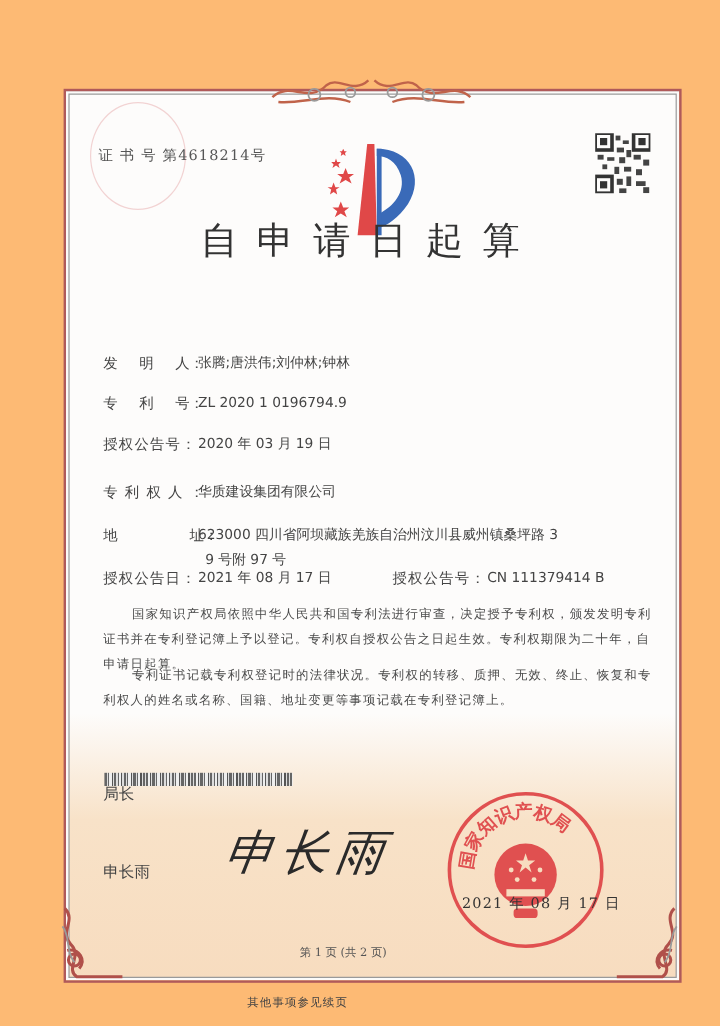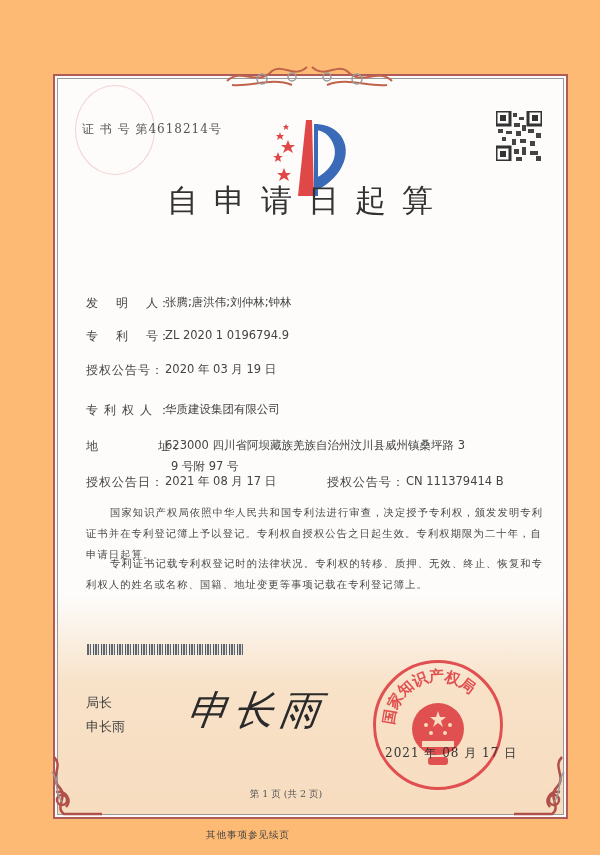--- a/index.html
+++ b/index.html
@@ -60,21 +60,21 @@
       position: absolute; left: 86px; width: 462px;
       font-family: "DejaVu Serif", serif; font-size: 10.3px; color: #4a4a4a;
       line-height: 21px; text-indent: 24px; letter-spacing: 1.1px;
     }
 
     .barcode {
       position: absolute; left: 87px; top: 644px; width: 157px; height: 11px;
       background: repeating-linear-gradient(to right, #666 0 2px, #ddd 2px 3px, #666 3px 4px, #eee 4px 6px, #555 6px 7px, #ddd 7px 8px);
     }
 
-    .director-title { position: absolute; left: 86px; top: 694px; font-size: 13px; color: #444; text-align: center; }
+    .director-title { position: absolute; left: 86px; top: 653px; font-size: 13px; color: #444; text-align: center; }
     .director-name { position: absolute; left: 86px; top: 718px; font-size: 13px; color: #444; }
     .signature {
       position: absolute; left: 188px; top: 683px;
       font-family: "DejaVu Serif", serif; font-size: 40px; color: #2a2a2a;
       font-style: italic; letter-spacing: 6px; transform: skewX(-8deg);
     }
 
     .seal {
       position: absolute; left: 373px; top: 660px; width: 130px; height: 130px;
       border: 3px solid #e05050; border-radius: 50%;

